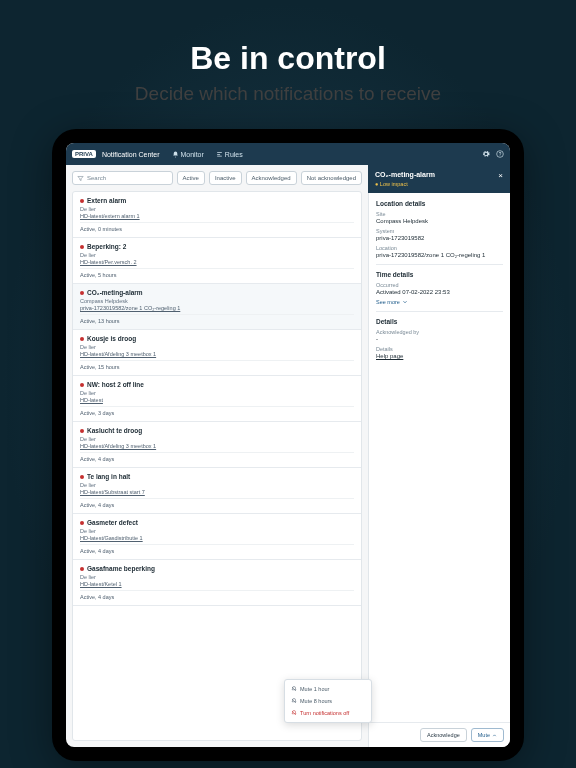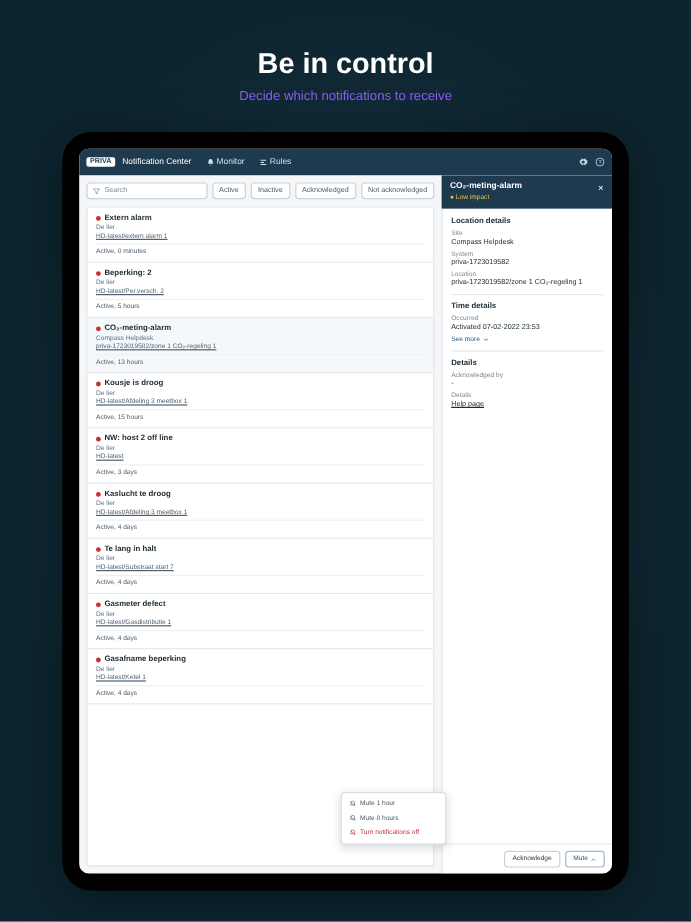--- a/index.html
+++ b/index.html
@@ -2,22 +2,22 @@
 <html><head>
 <meta charset="utf-8">
 <style>
 * { box-sizing: border-box; margin: 0; padding: 0; }
 body {
   width: 576px; height: 768px;
   background: radial-gradient(ellipse at center, #1a3a4a 0%, #0d2530 70%);
   font-family: -apple-system, "Segoe UI", Arial, sans-serif;
   display: flex; flex-direction: column; align-items: center;
 }
-.headline { color: #fff; font-size: 24px; font-weight: 600; margin-top: 40px; }
-.subhead { color: #8b5cf6; font-size: 11px; margin-top: 6px; margin-bottom: 24px; }
+.headline { color: #fff; font-size: 32px; font-weight: 600; margin-top: 40px; }
+.subhead { color: #404040; font-size: 19px; margin-top: 6px; margin-bottom: 24px; }
 .tablet {
   width: 472px; height: 632px;
   background: #000; border-radius: 24px; padding: 14px;
   box-shadow: 0 8px 40px rgba(0,0,0,.4);
 }
 .screen {
   width: 100%; height: 100%;
   background: #f5f6f7; border-radius: 8px; overflow: hidden;
   display: flex; flex-direction: column;
 }

